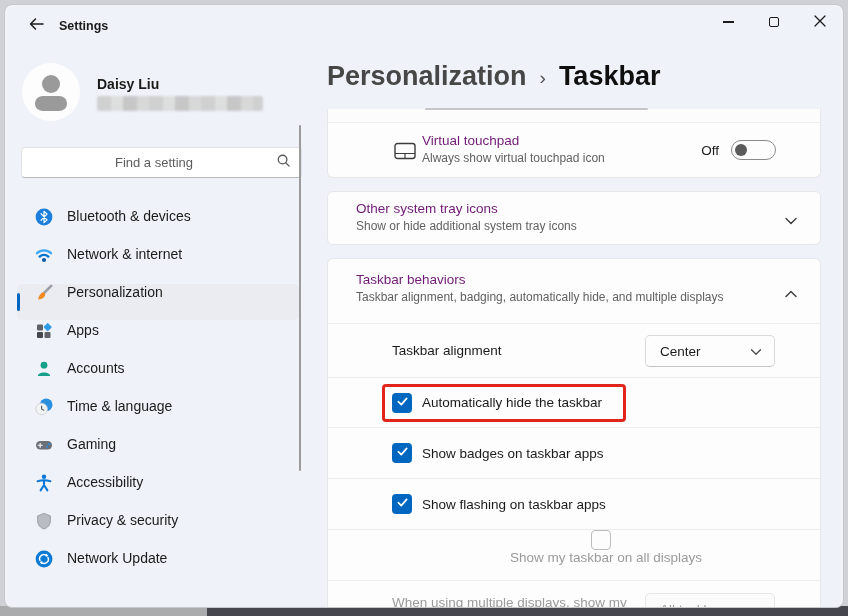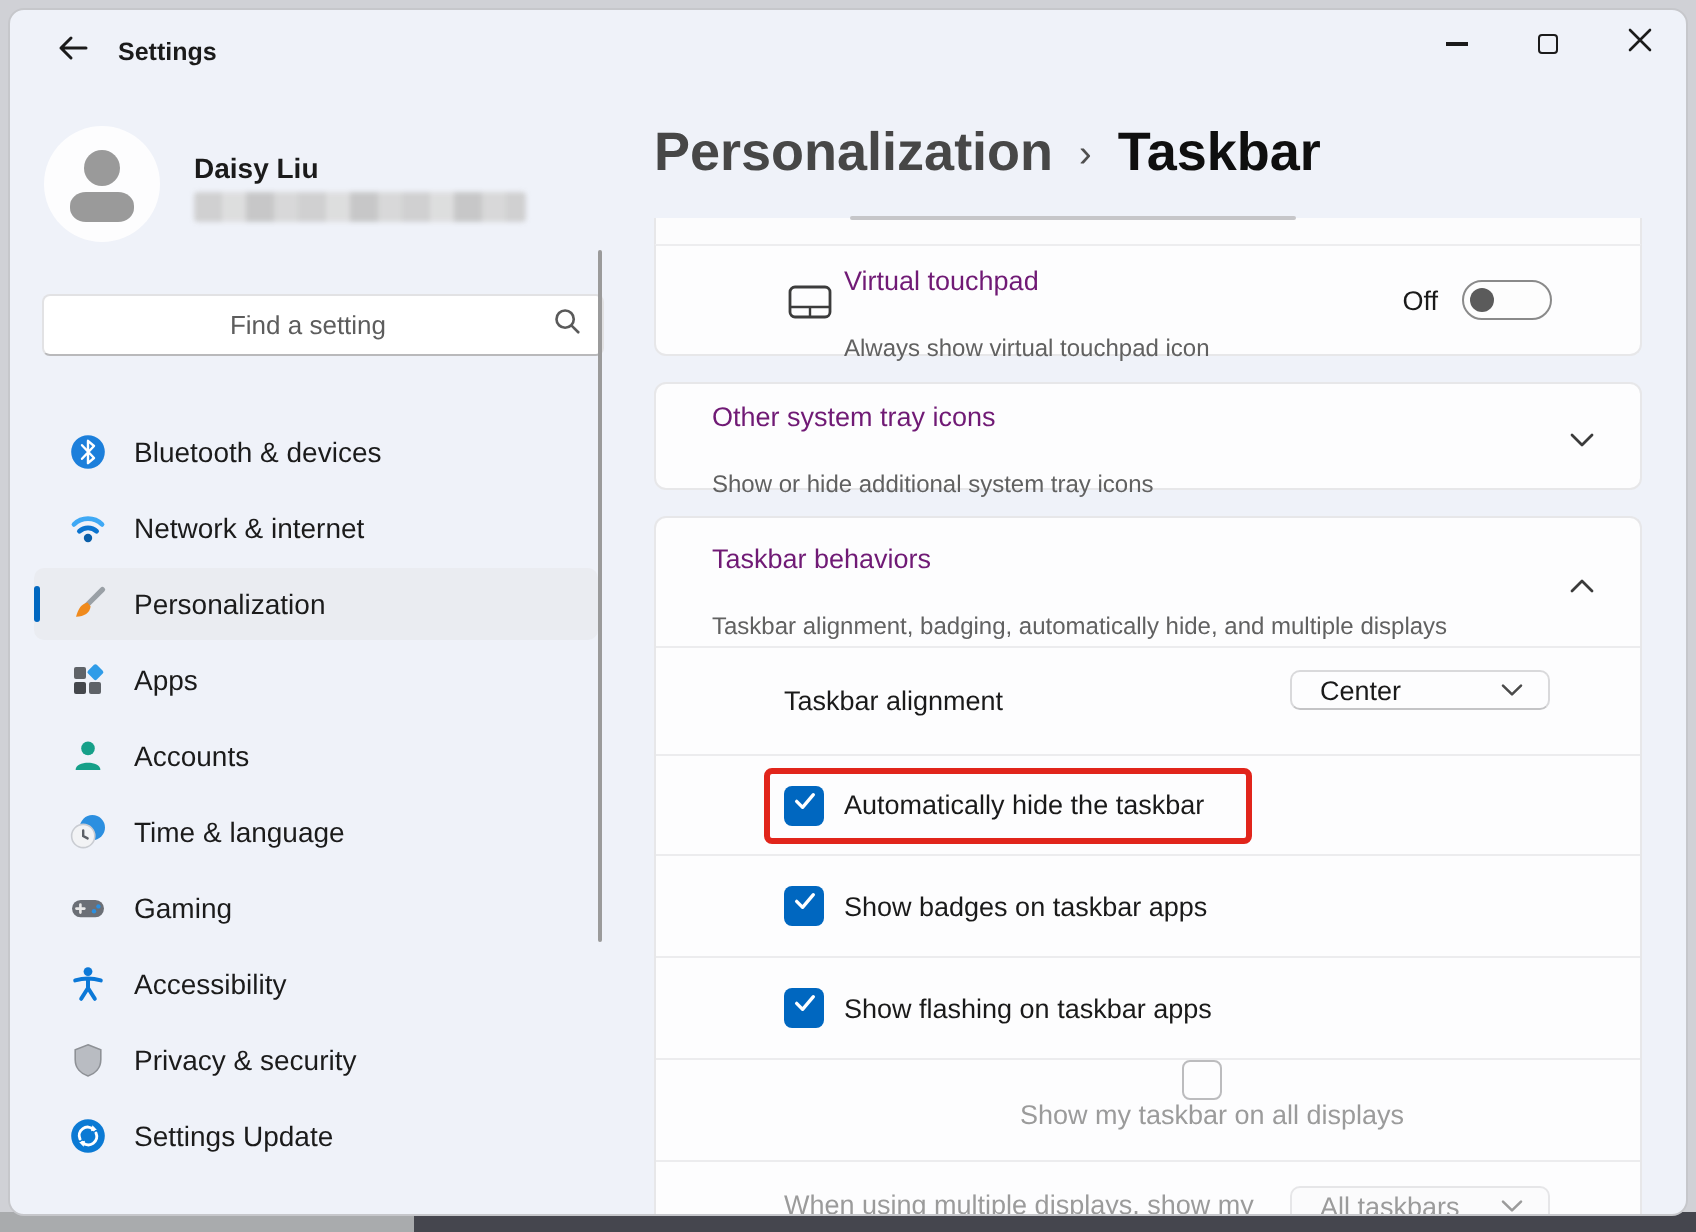--- a/index.html
+++ b/index.html
@@ -38,21 +38,21 @@
      background:repeating-linear-gradient(90deg,#cdcdcd 0 14px,#dcdcdc 14px 26px,#c3c3c3 26px 40px,#d6d6d6 40px 52px);
      filter:blur(1.2px); opacity:.9; }
   .searchbox { position:absolute; left:16px; top:100px; width:281px; height:31px; background:#ffffff;
      border:1px solid #e2e2e4; border-bottom-color:#b9b9bb; border-radius:4px;
      display:flex; align-items:center; padding:0 10px; }
   .searchbox input { border:none; outline:none; flex:1; font-size:13px; font-family:inherit; color:#1b1b1b; background:transparent;text-align:center; }
   .searchbox input::placeholder { color:#5d5d5d; }
 
   .nav { position:absolute; left:0; top:159px; width:320px; }
   .nav-item { position:relative; margin:2px 26px 2px 12px; height:36px; border-radius:5px;
-     display:flex; align-items:center; padding-left:18px; gap:14px; }
+     display:flex; align-items:flex-start; padding-left:18px; gap:14px; }
   .nav-item.selected { background:#eaecf1; }
   .nav-item.selected::before { content:""; position:absolute; left:0; top:9px; width:3px; height:18px; border-radius:2px; background:#0067c0; }
   .nav-label { font-size:14px; color:#1b1b1b; }
   .nav-ico { width:18px; height:18px; flex:0 0 18px; display:flex; align-items:center; justify-content:center; }
   .side-scrollbar { position:absolute; left:294px; top:78px; width:2px; height:346px; background:#9b9b9b; border-radius:1px; }
 
   
   .main-header { position:absolute; left:322px; top:56px; display:flex; align-items:center; gap:13px; }
   .crumb-parent { font-size:27px; font-weight:600; color:#474747; }
   .crumb-sep { font-size:19px; color:#4f4f4f; padding-top:3px; }
@@ -63,21 +63,21 @@
   .sliver { position:absolute; left:0; top:104px; width:494px; height:13px; background:#fcfcfd;
      border-left:1px solid #e7e7e9; border-right:1px solid #e7e7e9; }
   .sliver-line { position:absolute; left:97px; top:-1px; width:223px; height:2px; background:#c6c6c9; border-radius:1px; }
 
   .card { background:#fdfdfe; border:1px solid #e7e7e9; position:absolute; left:0; width:494px; }
   .row-vtp { top:117px; height:56px; border-radius:0 0 6px 6px; border-top:1px solid #ededef;
      display:flex; align-items:center; }
   .vtp-ico { position:absolute; left:66px; top:19px; }
   .vtp-text { position:absolute; left:94px; top:10px; }
   .row-title { font-size:13.5px; color:#701a75; }
-  .row-sub { font-size:12px; color:#616161; margin-top:19px; }
+  .row-sub { font-size:12px; color:#616161; margin-top:3px; }
   .vtp-right { position:absolute; right:44px; top:17px; display:flex; align-items:center; gap:12px; }
   .toggle-label { font-size:13.5px; color:#1a1a1a; }
   .toggle { width:45px; height:20px; border:1px solid #8a8a8a; border-radius:10px; background:#fdfdfd; position:relative; }
   .toggle .knob { position:absolute; left:3px; top:3px; width:12px; height:12px; border-radius:50%; background:#5b5b5b; }
 
   .card-tray { top:186px; height:54px; border-radius:6px;padding-left:11px; }
   .exp-text { position:absolute; left:28px; top:9px; }
   .exp-chevron { position:absolute; right:22px; top:20px; }
 
   .card-behaviors { top:253px; height:351px; border-radius:6px 6px 0 0; border-bottom:none; overflow:hidden; }
@@ -86,21 +86,21 @@
   .bhv-header .exp-chevron { top:26px; }
   .bhv-row { position:relative; border-top:1px solid #ececee; display:flex; align-items:center; padding-left:64px; }
   .r-align { height:54px; }
   .r-autohide { height:50px; }
   .r-badges { height:51px; }
   .r-flashing { height:51px; }
   .r-alldisp { height:51px;flex-direction:column; }
   .r-multi { height:46px; align-items:flex-start; padding-top:13px; }
   .bhv-label { font-size:13.5px; color:#1a1a1a; }
   .bhv-label.dim { color:#9b9b9b; }
-  .dropdown { position:absolute; right:45px; top:11px; width:130px; height:20px; background:#fdfdfe;
+  .dropdown { position:absolute; right:45px; top:11px; width:130px; height:32px; background:#fdfdfe;
      border:1px solid #d9d9db; border-bottom-color:#c4c4c6; border-radius:5px;
      display:flex; align-items:center; padding:0 12px 0 14px;margin-left:18px; }
   .dropdown .dd-val { font-size:13.5px; color:#1a1a1a; flex:1; }
   .dropdown.disabled { background:#fbfbfc; border-color:#e6e6e8; }
   .dropdown.disabled .dd-val { color:#9b9b9b; }
   .checkbox { width:20px; height:20px; border-radius:4px; margin-right:10px; flex:0 0 20px;
      display:flex; align-items:center; justify-content:center; }
   .checkbox.checked { background:#0067c0; }
   .checkbox.unchecked { background:#fdfdfe; border:1px solid #bcbcbe; }
   .hl-red { position:absolute; left:54px; top:6px; width:244px; height:38px; border:3px solid #e1251b; border-radius:4px; pointer-events:none; }
@@ -249,21 +249,21 @@
       <div class="nav-item">
         <span class="nav-ico">
           <svg width="18" height="18" viewBox="0 0 18 18">
               <circle cx="9" cy="9" r="8.4" fill="#0b7ad4"></circle>
               <path d="M5 10.5 A4.2 4.2 0 0 1 11.8 5.8" stroke="#fff" stroke-width="1.5" fill="none" stroke-linecap="round"></path>
               <path d="M13 7.5 A4.2 4.2 0 0 1 6.2 12.2" stroke="#fff" stroke-width="1.5" fill="none" stroke-linecap="round"></path>
               <path d="M11.2 3.6 L13.4 5.9 L10.5 6.6 Z" fill="#fff"></path>
               <path d="M6.8 14.4 L4.6 12.1 L7.5 11.4 Z" fill="#fff"></path>
             </svg>
         </span>
-        <span class="nav-label">Settings Update</span>
+        <span class="nav-label">Network Update</span>
       </div>
     </div>
     <div class="side-scrollbar"></div>
   </div>
 
   <div class="main-header">
     <span class="crumb-parent">Personalization</span>
     <span class="crumb-sep">›</span>
     <span class="crumb-current">Taskbar</span>
   </div>

